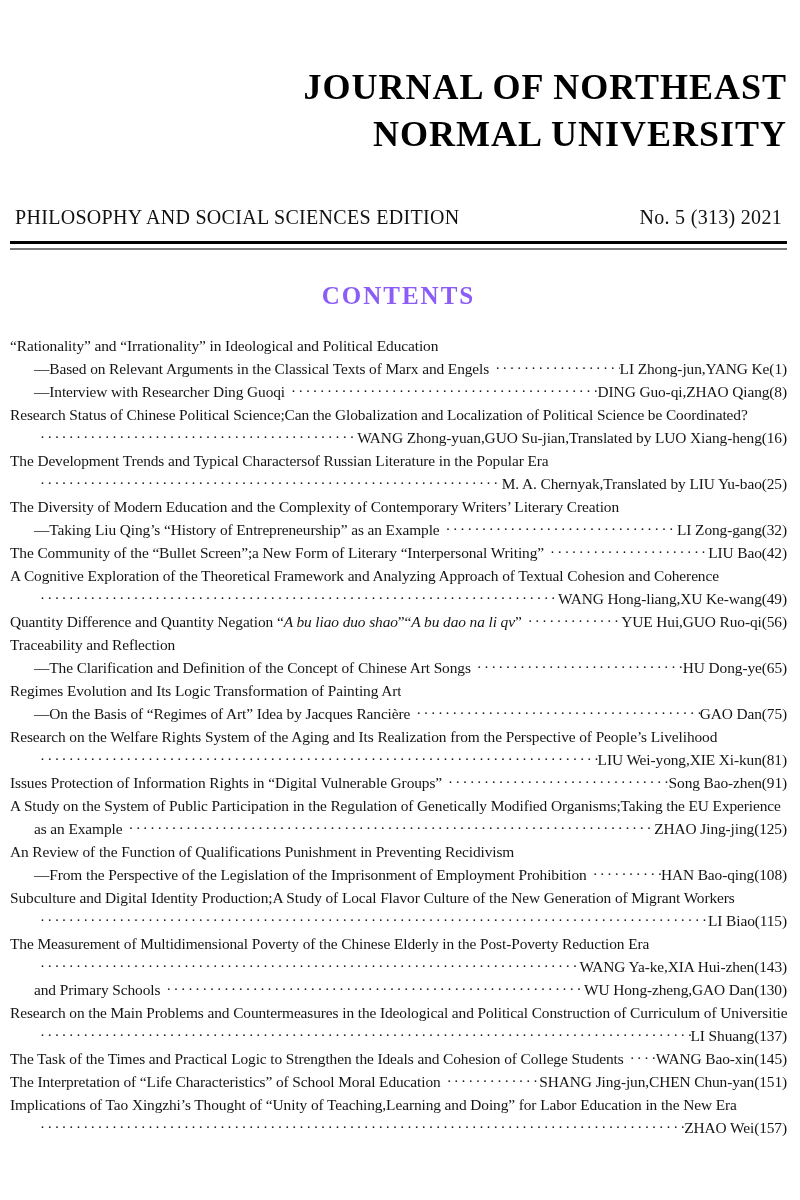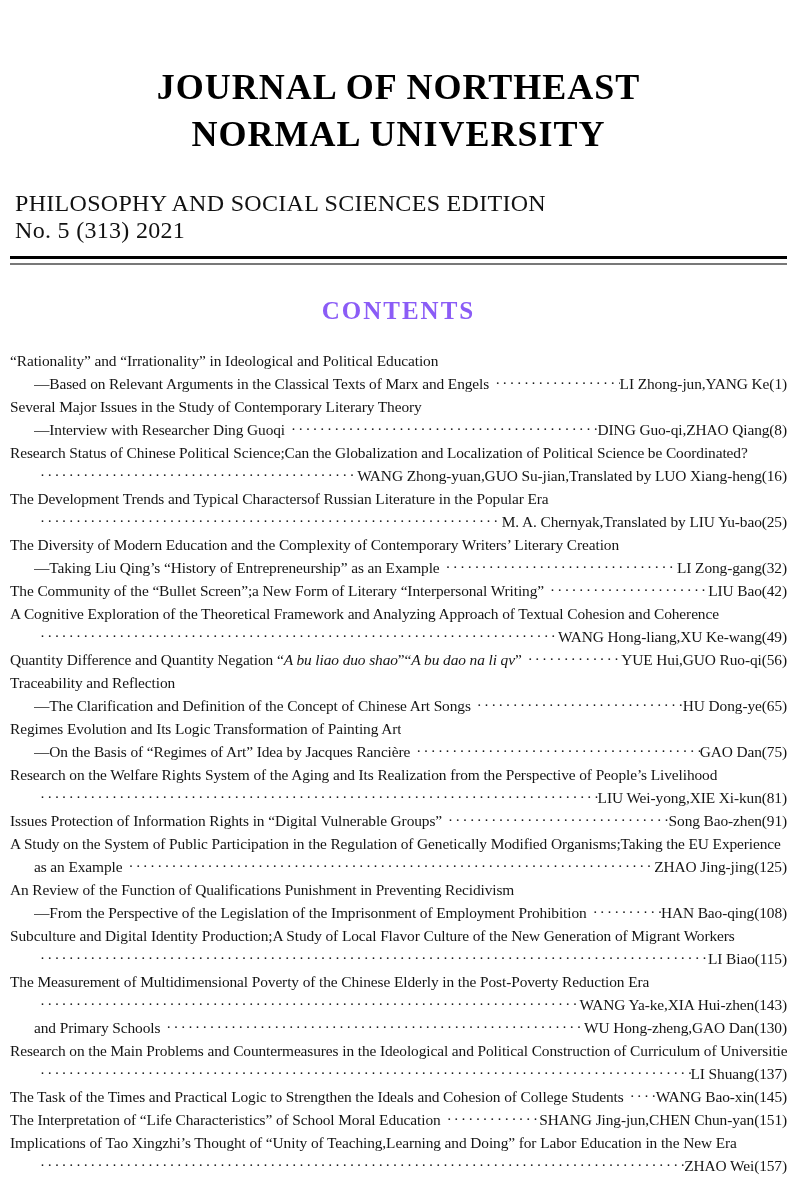--- a/index.html
+++ b/index.html
@@ -16,32 +16,31 @@
 
   .journal-title {
     margin: 64px 0 0 0;
     text-align: center;
     font-size: 36px;
     line-height: 47px;
     font-weight: bold;
     letter-spacing: 1px;
     color: #000;
   }
-  .journal-title .title-line { display: block; }
+  .journal-title .title-line { display: block; text-align: right; }
 
   .edition-row {
-    margin-top: 32px;
+    margin-top: 48px;
     display: flex;
     justify-content: space-between;
     align-items: baseline;
-    font-size: 24px;
+    font-size: 20px;
     letter-spacing: 0.3px;
     padding: 0 5px;
     color: #111;
-    flex-direction: column;
   }
 
   .rule-thick { margin-top: 12px; height: 3px; background: #000; }
   .rule-thin  { margin-top: 4px;  height: 2px; background: #787878; }
 
   .contents-heading {
     margin: 32px 0 0 0;
     text-align: center;
     font-size: 25px;
     font-weight: bold;
@@ -95,23 +94,20 @@
 
   <div id="toc" class="toc">
       <div class="toc-line">
         <span class="toc-text"><span>“Rationality” and “Irrationality” in Ideological and Political Education</span></span>
       </div>
       <div class="toc-line indent">
         <span class="toc-text"><span>—Based on Relevant Arguments in the Classical Texts of Marx and Engels</span></span>
         <span class="leader">························································································································································</span>
         <span class="authors">LI Zhong-jun,YANG Ke(1)</span>
       </div>
-      <div class="toc-line">
-        <span class="toc-text"><span>Several Major Issues in the Study of Contemporary Literary Theory</span></span>
-      </div>
       <div class="toc-line indent">
         <span class="toc-text"><span>—Interview with Researcher Ding Guoqi</span></span>
         <span class="leader">························································································································································</span>
         <span class="authors">DING Guo-qi,ZHAO Qiang(8)</span>
       </div>
       <div class="toc-line">
         <span class="toc-text"><span>Research Status of Chinese Political Science;Can the Globalization and Localization of Political Science be Coordinated?</span></span>
       </div>
       <div class="toc-line indent">
         <span class="leader">························································································································································</span>

